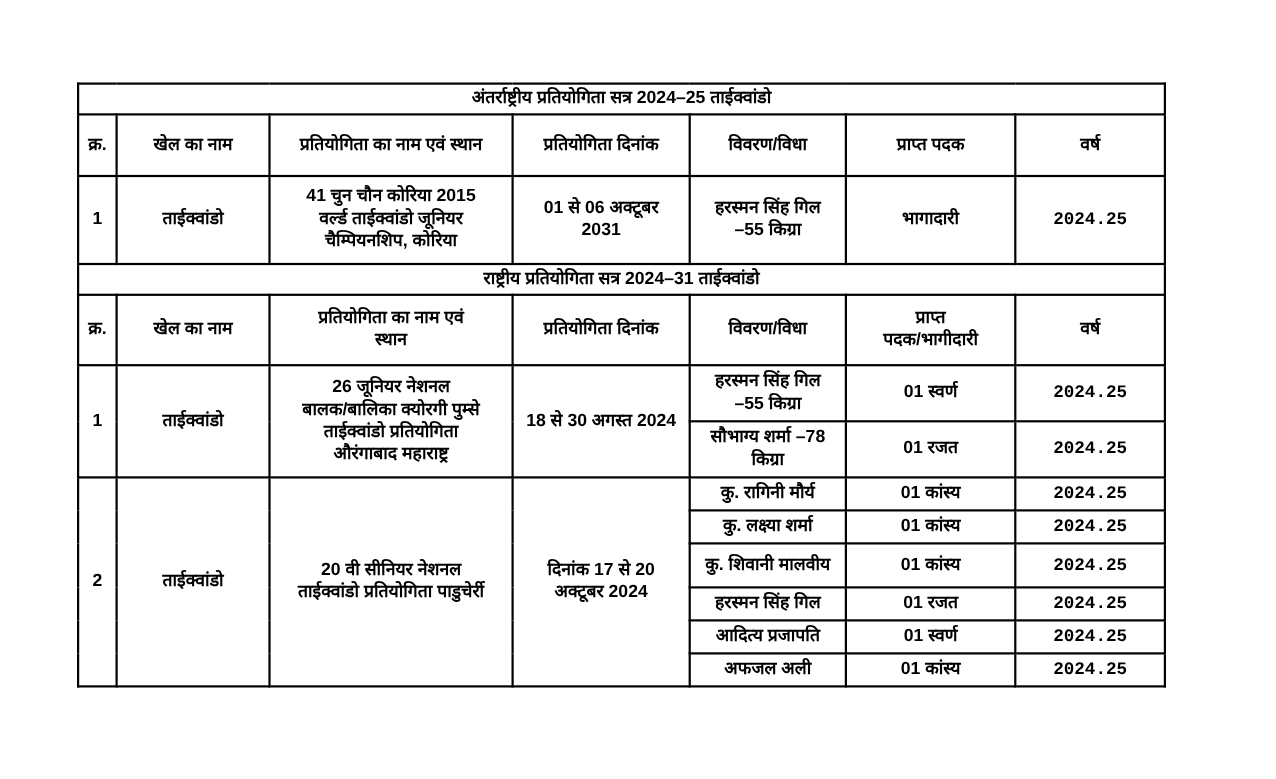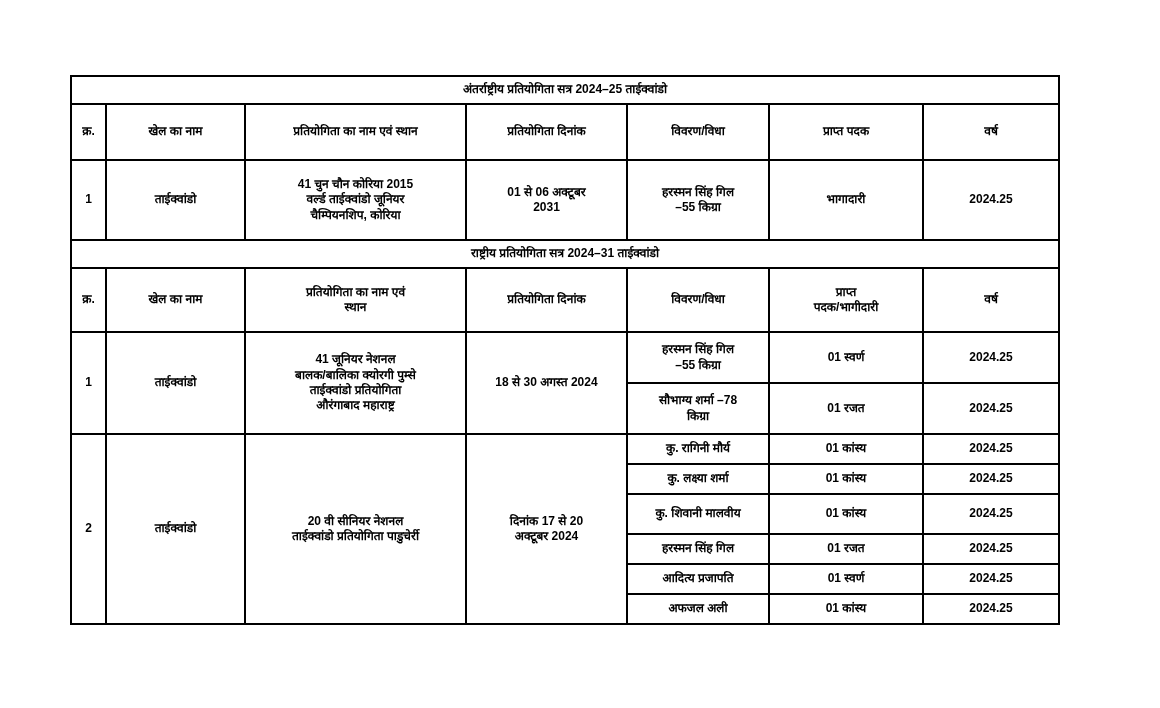--- a/index.html
+++ b/index.html
@@ -9,25 +9,25 @@
   }
   .doc-table{
     position:absolute;left:70px;top:75px;width:988px;
     border-collapse:collapse;table-layout:fixed;
     border:2px solid #000;
   }
   .doc-table td,.doc-table th{
     border:2px solid #000;
     padding:1px 3px;
     text-align:center;vertical-align:middle;
-    font-size:12px;font-weight:700;line-height:1.28;
+    font-size:16px;font-weight:700;line-height:1.28;
     white-space:pre-line;overflow:hidden;
   }
   .section-title{font-size:16px;font-weight:700;}
-  .year{font-size:12px;font-weight:400;letter-spacing:0px;}
+  .year{font-size:12px;font-weight:400;letter-spacing:0px;font-family:Liberation Mono, monospace;}
   .split-below{border-bottom-width:1px;}
   .split-above{border-top-width:1px;}
   tr.h-title{height:28px;}
   tr.h-head1{height:56px;}
   tr.h-intl{height:80px;}
   tr.h-head2{height:64px;}
   tr.h-nat1{height:51px;}
   tr.h-sub{height:30px;}
   tr.h-sub-tall{height:40px;}
 </style>
@@ -83,21 +83,21 @@
     <th>प्रतियोगिता दिनांक</th>
     <th>विवरण/विधा</th>
     <th>प्राप्त
 पदक/भागीदारी</th>
     <th>वर्ष</th>
   </tr>
 
   <tr class="h-nat1">
     <td rowspan="2">1</td>
     <td rowspan="2">ताईक्वांडो</td>
-    <td rowspan="2">41 जूनियर नेशनल
+    <td rowspan="2">26 जूनियर नेशनल
 बालक/बालिका क्योरगी पुम्से
 ताईक्वांडो प्रतियोगिता
 औरंगाबाद महाराष्ट्र</td>
     <td rowspan="2">18 से 30 अगस्त 2024</td>
     <td class="split-below">हरस्मन सिंह गिल
 –55 किग्रा</td>
     <td class="split-below">01 स्वर्ण</td>
     <td class="split-below year">2024.25</td>
   </tr>
   <tr class="h-nat1">

